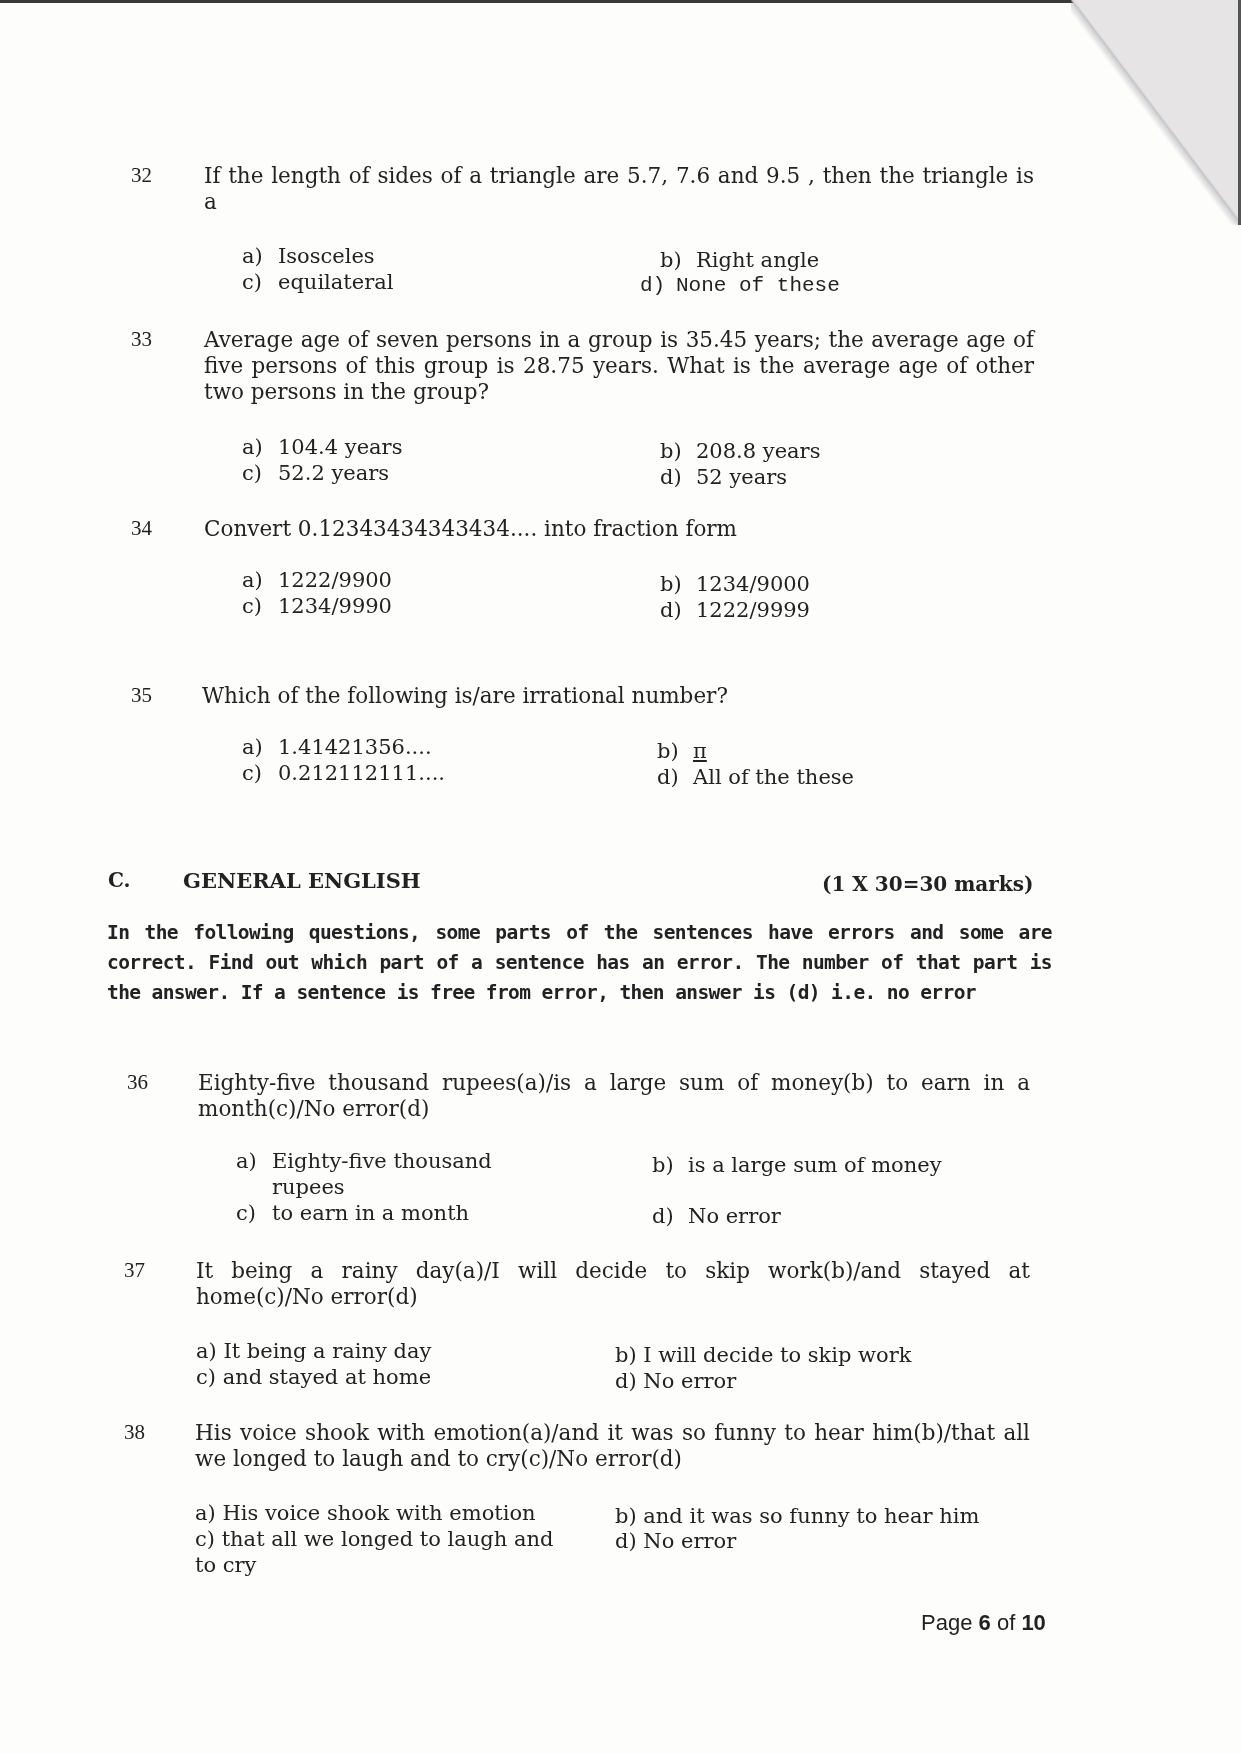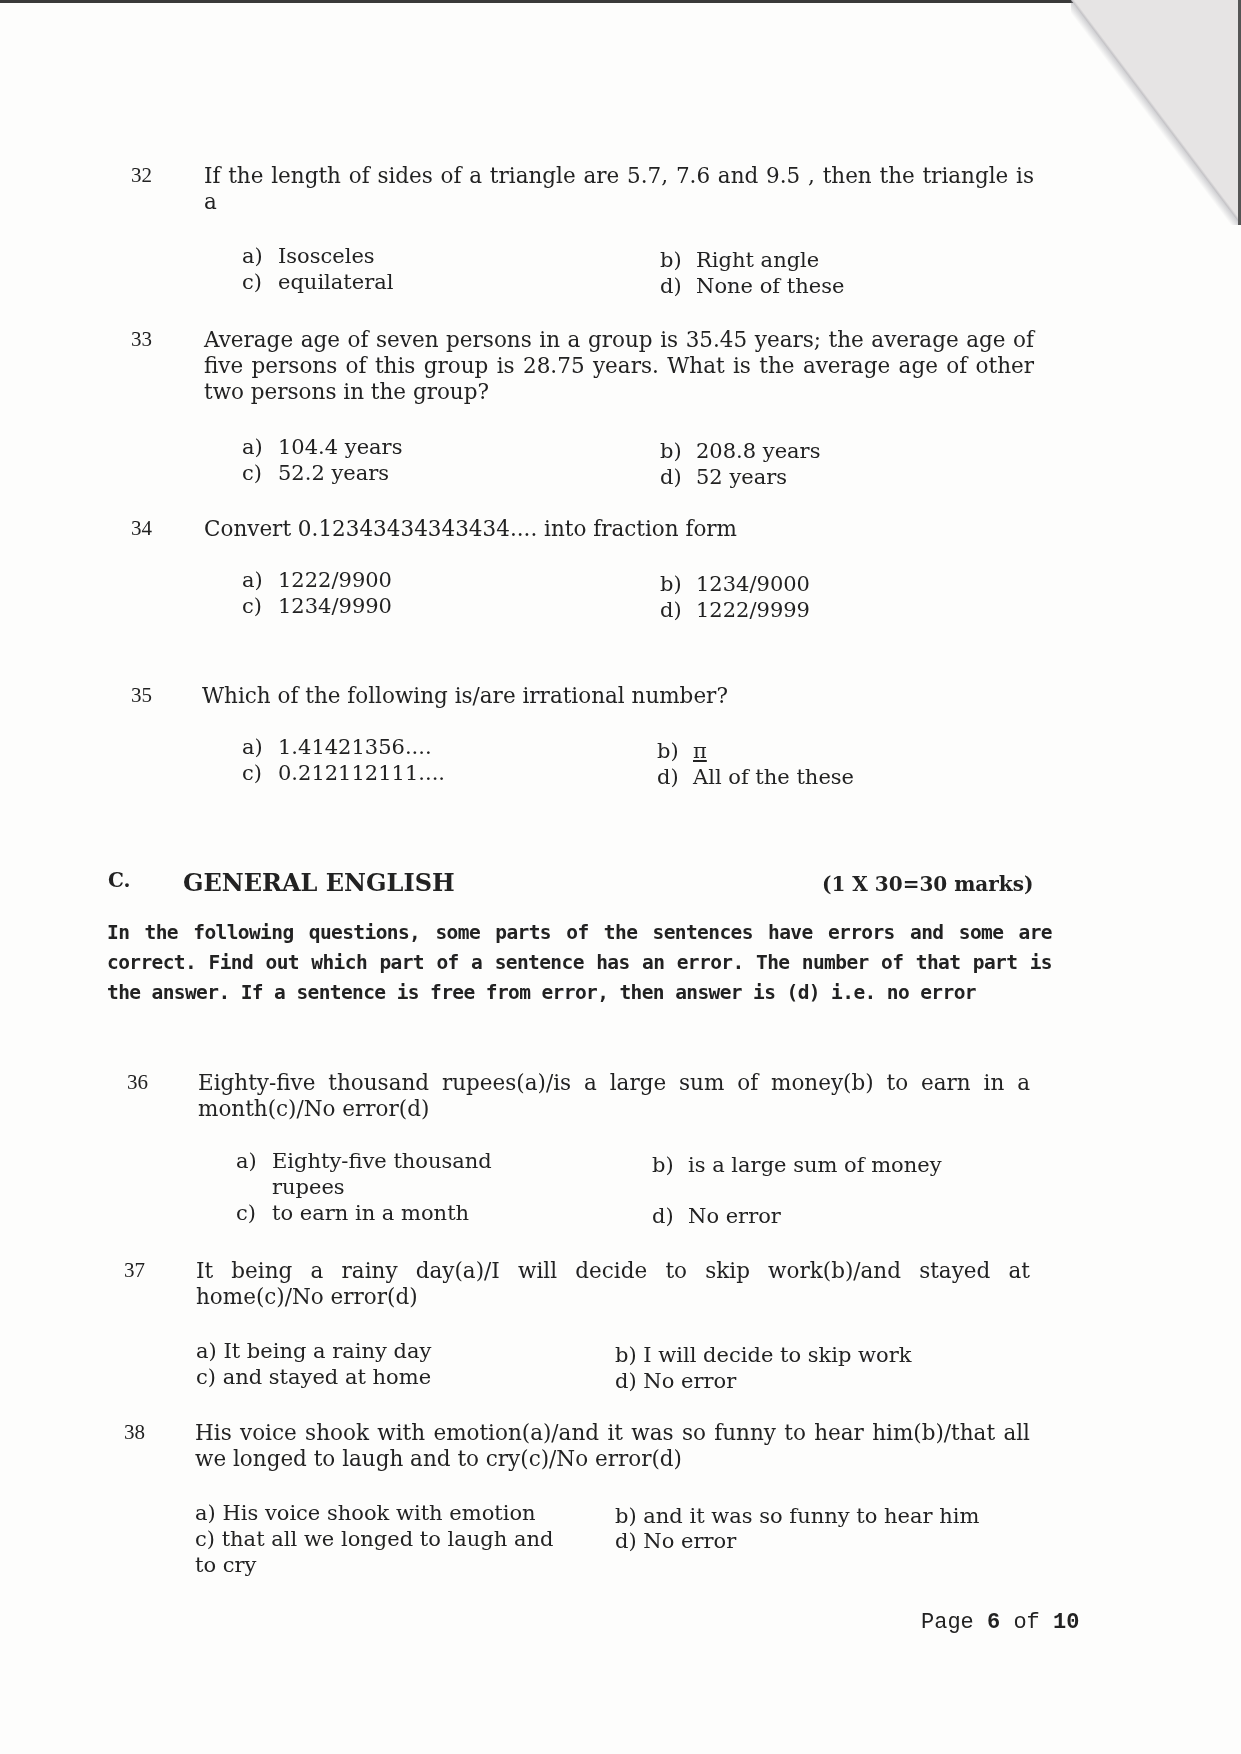--- a/index.html
+++ b/index.html
@@ -24,46 +24,46 @@
   .q { position: absolute; left: 0; width: 1241px; }
   .qnum { position: absolute; left: 131px; font-size: 21px; font-family: "Liberation Serif", serif; }
   .qtext {
     position: absolute; left: 204px; width: 830px;
     font-size: 21.5px; line-height: 26px; text-align: justify;
   }
   .opt { position: absolute; font-size: 21px; line-height: 26px; white-space: nowrap; }
   .opt .lbl { display: inline-block; width: 36px; }
 
   .section-head { position: absolute; top: 868px; left: 108px; font-size: 20px; font-weight: bold; }
-  .section-title { position: absolute; top: 868px; left: 183px; font-size: 24px; font-weight: bold; }
+  .section-title { position: absolute; top: 868px; left: 183px; font-size: 21px; font-weight: bold; }
   .marks { position: absolute; top: 872px; left: 822px; font-size: 20px; font-weight: bold; text-align: right; }
   .instructions {
     position: absolute; top: 918px; left: 107px; width: 945px;
     font-family: "DejaVu Sans Mono", "Liberation Mono", monospace;
     font-size: 19.5px; font-weight: bold; line-height: 30px; text-align: justify;
     letter-spacing: -0.6px;
   }
-  .footer { position: absolute; top: 1610px; left: 921px; font-size: 22px; font-family: Liberation Mono, monospace; }
+  .footer { position: absolute; top: 1610px; left: 921px; font-size: 22px; font-family: Liberation Sans, sans-serif; }
   .footer b { font-weight: bold; }
 </style>
 </head>
 <body>
 
 <div class="topline"></div>
 <div class="fold"></div>
 <div class="fold-shadow"></div>
 <div class="rightedge"></div>
 
 <div class="q" style="top:163px;">
   <span class="qnum" style="top:0;">32</span>
   <div class="qtext" style="top:0; width:830px;">If the length of sides of a triangle are 5.7, 7.6 and 9.5 , then the triangle is a</div>
   <div class="opt" style="left:242px; top:80px;"><span class="lbl">a)</span><span>Isosceles</span></div>
   <div class="opt" style="left:660px; top:84px;"><span class="lbl">b)</span><span>Right angle</span></div>
   <div class="opt" style="left:242px; top:106px;"><span class="lbl">c)</span><span>equilateral</span></div>
-  <div class="opt" style="left:660px; top:110px;"><span class="lbl">d)</span><span>None of these</span></div>
+  <div class="opt" style="left:640px; top:110px;font-family:Liberation Mono, monospace;"><span class="lbl">d)</span><span>None of these</span></div>
 </div>
 
 <div class="q" style="top:327px;">
   <span class="qnum" style="top:0;">33</span>
   <div class="qtext" style="top:0;">Average age of seven persons in a group is 35.45 years; the average age of five persons of this group is 28.75 years. What is the average age of other two persons in the group?</div>
   <div class="opt" style="left:242px; top:107px;"><span class="lbl">a)</span><span>104.4 years</span></div>
   <div class="opt" style="left:660px; top:111px;"><span class="lbl">b)</span><span>208.8 years</span></div>
   <div class="opt" style="left:242px; top:133px;"><span class="lbl">c)</span><span>52.2 years</span></div>
   <div class="opt" style="left:660px; top:137px;"><span class="lbl">d)</span><span>52 years</span></div>
 </div>

